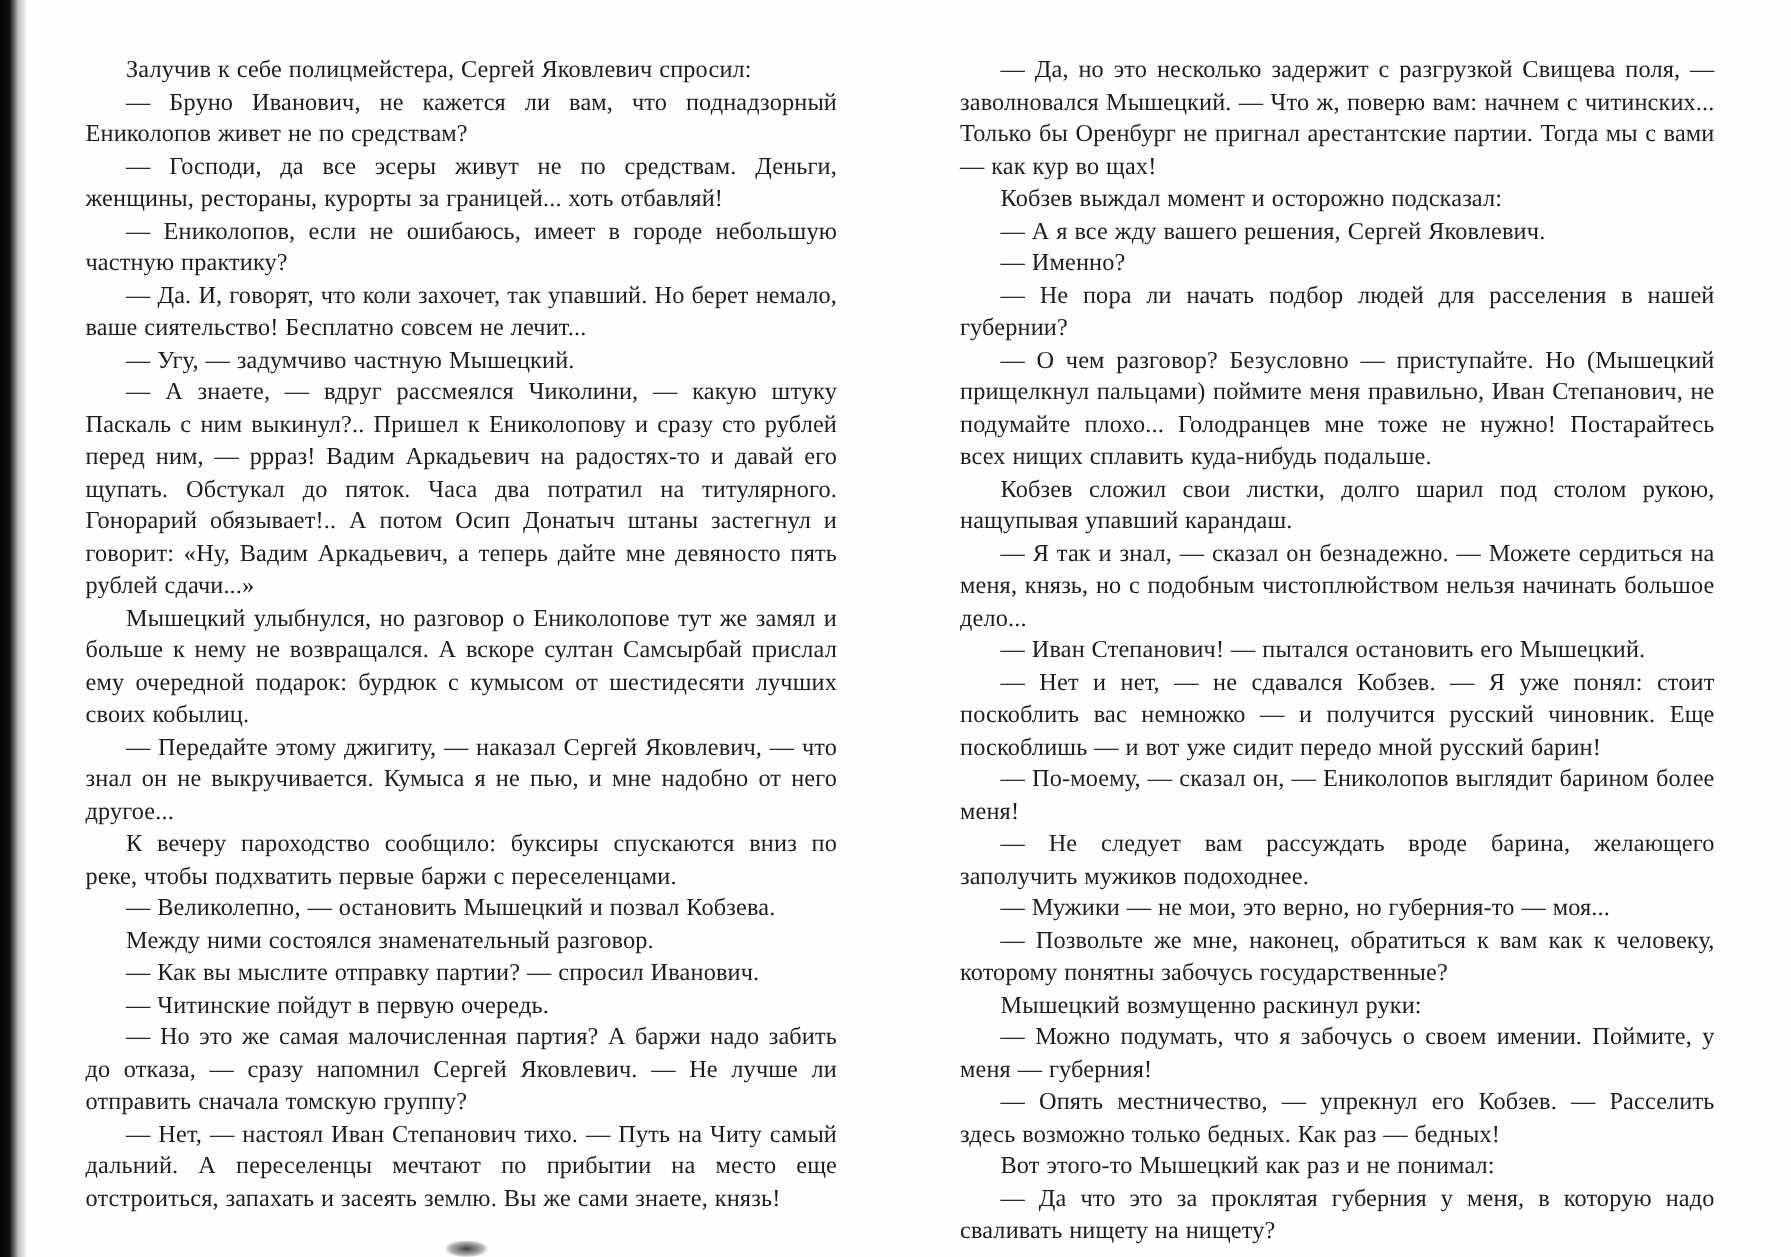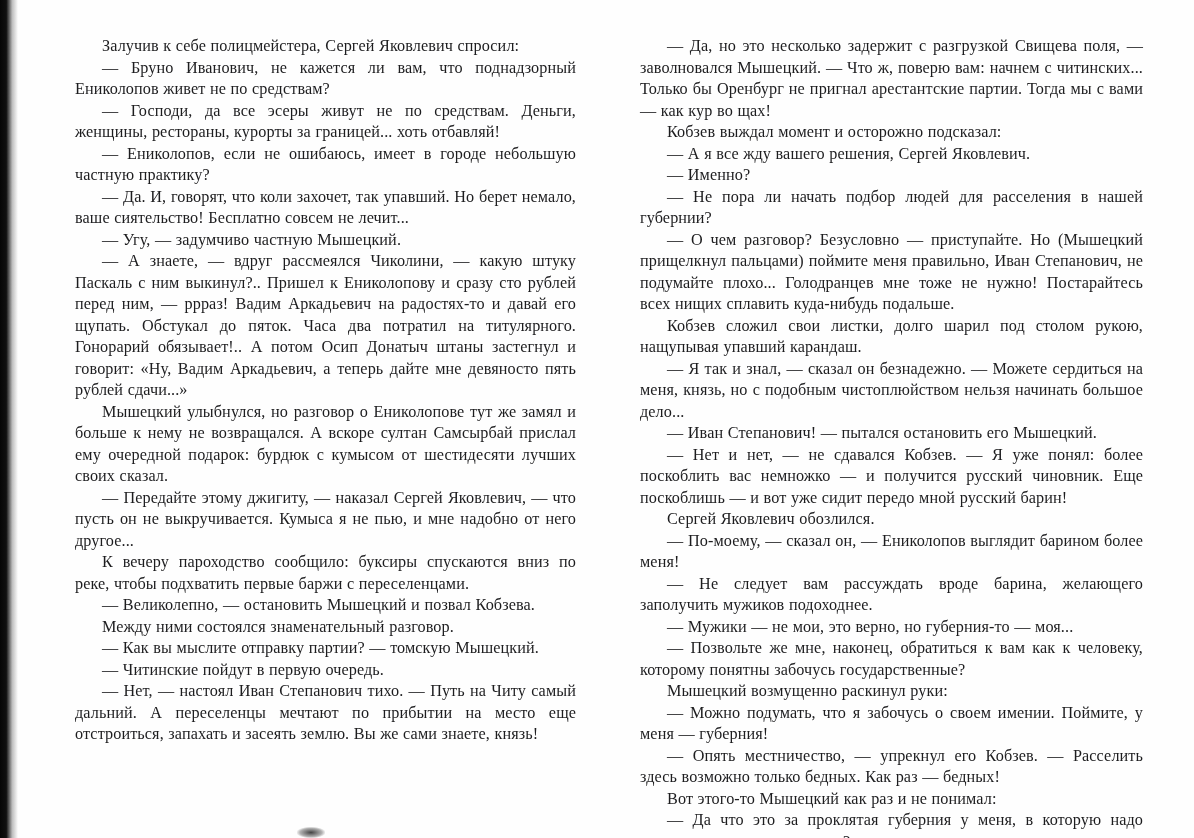--- a/index.html
+++ b/index.html
@@ -30,21 +30,21 @@
       #060606 0%,
       #101010 35%,
       rgba(70,70,70,0.35) 68%,
       rgba(255,255,255,0) 100%
     );
   }
   .page {
     position: absolute;
     top: 36px;
   }
-  .page.left  { left: 75px;  width: 501px; }
+  .page.left  { left: 57px;  width: 501px; }
   .page.right { left: 640px; width: 503px; }
   .para {
     margin: 0;
     text-indent: 27px;
     text-align: justify;
     font-size: 16.2px;
     line-height: 21.5px;
     color: #1d1d1f;
     letter-spacing: 0.1px;
     word-spacing: 0.4px;
@@ -70,42 +70,42 @@
   <div class="edge-shadow"></div>
 
   <div class="page left">
       <p class="para">Залучив к себе полицмейстера, Сергей Яковлевич спросил:</p>
       <p class="para">— Бруно Иванович, не кажется ли вам, что поднадзорный Ениколопов живет не по средствам?</p>
       <p class="para">— Господи, да все эсеры живут не по средствам. Деньги, женщины, рестораны, курорты за границей... хоть отбавляй!</p>
       <p class="para">— Ениколопов, если не ошибаюсь, имеет в городе небольшую частную практику?</p>
       <p class="para">— Да. И, говорят, что коли захочет, так упавший. Но берет немало, ваше сиятельство! Бесплатно совсем не лечит...</p>
       <p class="para">— Угу, — задумчиво частную Мышецкий.</p>
       <p class="para">— А знаете, — вдруг рассмеялся Чиколини, — какую штуку Паскаль с ним выкинул?.. Пришел к Ениколопову и сразу сто рублей перед ним, — ррраз! Вадим Аркадьевич на радостях-то и давай его щупать. Обстукал до пяток. Часа два потратил на титулярного. Гонорарий обязывает!.. А потом Осип Донатыч штаны застегнул и говорит: «Ну, Вадим Аркадьевич, а теперь дайте мне девяносто пять рублей сдачи...»</p>
-      <p class="para">Мышецкий улыбнулся, но разговор о Ениколопове тут же замял и больше к нему не возвращался. А вскоре султан Самсырбай прислал ему очередной подарок: бурдюк с кумысом от шестидесяти лучших своих сказал.</p>
-      <p class="para">— Передайте этому джигиту, — наказал Сергей Яковлевич, — что пусть он не выкручивается. Кумыса я не пью, и мне надобно от него другое...</p>
+      <p class="para">Мышецкий улыбнулся, но разговор о Ениколопове тут же замял и больше к нему не возвращался. А вскоре султан Самсырбай прислал ему очередной подарок: бурдюк с кумысом от шестидесяти лучших своих кобылиц.</p>
+      <p class="para">— Передайте этому джигиту, — наказал Сергей Яковлевич, — что знал он не выкручивается. Кумыса я не пью, и мне надобно от него другое...</p>
       <p class="para">К вечеру пароходство сообщило: буксиры спускаются вниз по реке, чтобы подхватить первые баржи с переселенцами.</p>
       <p class="para">— Великолепно, — остановить Мышецкий и позвал Кобзева.</p>
       <p class="para">Между ними состоялся знаменательный разговор.</p>
-      <p class="para">— Как вы мыслите отправку партии? — томскую Мышецкий.</p>
+      <p class="para">— Как вы мыслите отправку партии? — спросил Иванович.</p>
       <p class="para">— Читинские пойдут в первую очередь.</p>
+      <p class="para">— Но это же самая малочисленная партия? А баржи надо забить до отказа, — сразу напомнил Сергей Яковлевич. — Не лучше ли отправить сначала томскую группу?</p>
       <p class="para">— Нет, — настоял Иван Степанович тихо. — Путь на Читу самый дальний. А переселенцы мечтают по прибытии на место еще отстроиться, запахать и засеять землю. Вы же сами знаете, князь!</p>
     </div>
 
   <div class="page right">
       <p class="para">— Да, но это несколько задержит с разгрузкой Свищева поля, — заволновался Мышецкий. — Что ж, поверю вам: начнем с читинских... Только бы Оренбург не пригнал арестантские партии. Тогда мы с вами — как кур во щах!</p>
       <p class="para">Кобзев выждал момент и осторожно подсказал:</p>
       <p class="para">— А я все жду вашего решения, Сергей Яковлевич.</p>
       <p class="para">— Именно?</p>
       <p class="para">— Не пора ли начать подбор людей для расселения в нашей губернии?</p>
       <p class="para">— О чем разговор? Безусловно — приступайте. Но (Мышецкий прищелкнул пальцами) поймите меня правильно, Иван Степанович, не подумайте плохо... Голодранцев мне тоже не нужно! Постарайтесь всех нищих сплавить куда-нибудь подальше.</p>
       <p class="para">Кобзев сложил свои листки, долго шарил под столом рукою, нащупывая упавший карандаш.</p>
       <p class="para">— Я так и знал, — сказал он безнадежно. — Можете сердиться на меня, князь, но с подобным чистоплюйством нельзя начинать большое дело...</p>
       <p class="para">— Иван Степанович! — пытался остановить его Мышецкий.</p>
-      <p class="para">— Нет и нет, — не сдавался Кобзев. — Я уже понял: более поскоблить вас немножко — и получится русский чиновник. Еще поскоблишь — и вот уже сидит передо мной русский барин!</p>
-      <p class="para">Сергей Яковлевич обозлился.</p>
+      <p class="para">— Нет и нет, — не сдавался Кобзев. — Я уже понял: стоит поскоблить вас немножко — и получится русский чиновник. Еще поскоблишь — и вот уже сидит передо мной русский барин!</p>
       <p class="para">— По-моему, — сказал он, — Ениколопов выглядит барином более меня!</p>
       <p class="para">— Не следует вам рассуждать вроде барина, желающего заполучить мужиков подоходнее.</p>
       <p class="para">— Мужики — не мои, это верно, но губерния-то — моя...</p>
       <p class="para">— Позвольте же мне, наконец, обратиться к вам как к человеку, которому понятны забочусь государственные?</p>
       <p class="para">Мышецкий возмущенно раскинул руки:</p>
       <p class="para">— Можно подумать, что я забочусь о своем имении. Поймите, у меня — губерния!</p>
       <p class="para">— Опять местничество, — упрекнул его Кобзев. — Расселить здесь возможно только бедных. Как раз — бедных!</p>
       <p class="para">Вот этого-то Мышецкий как раз и не понимал:</p>
       <p class="para">— Да что это за проклятая губерния у меня, в которую надо сваливать нищету на нищету?</p>
     </div>

